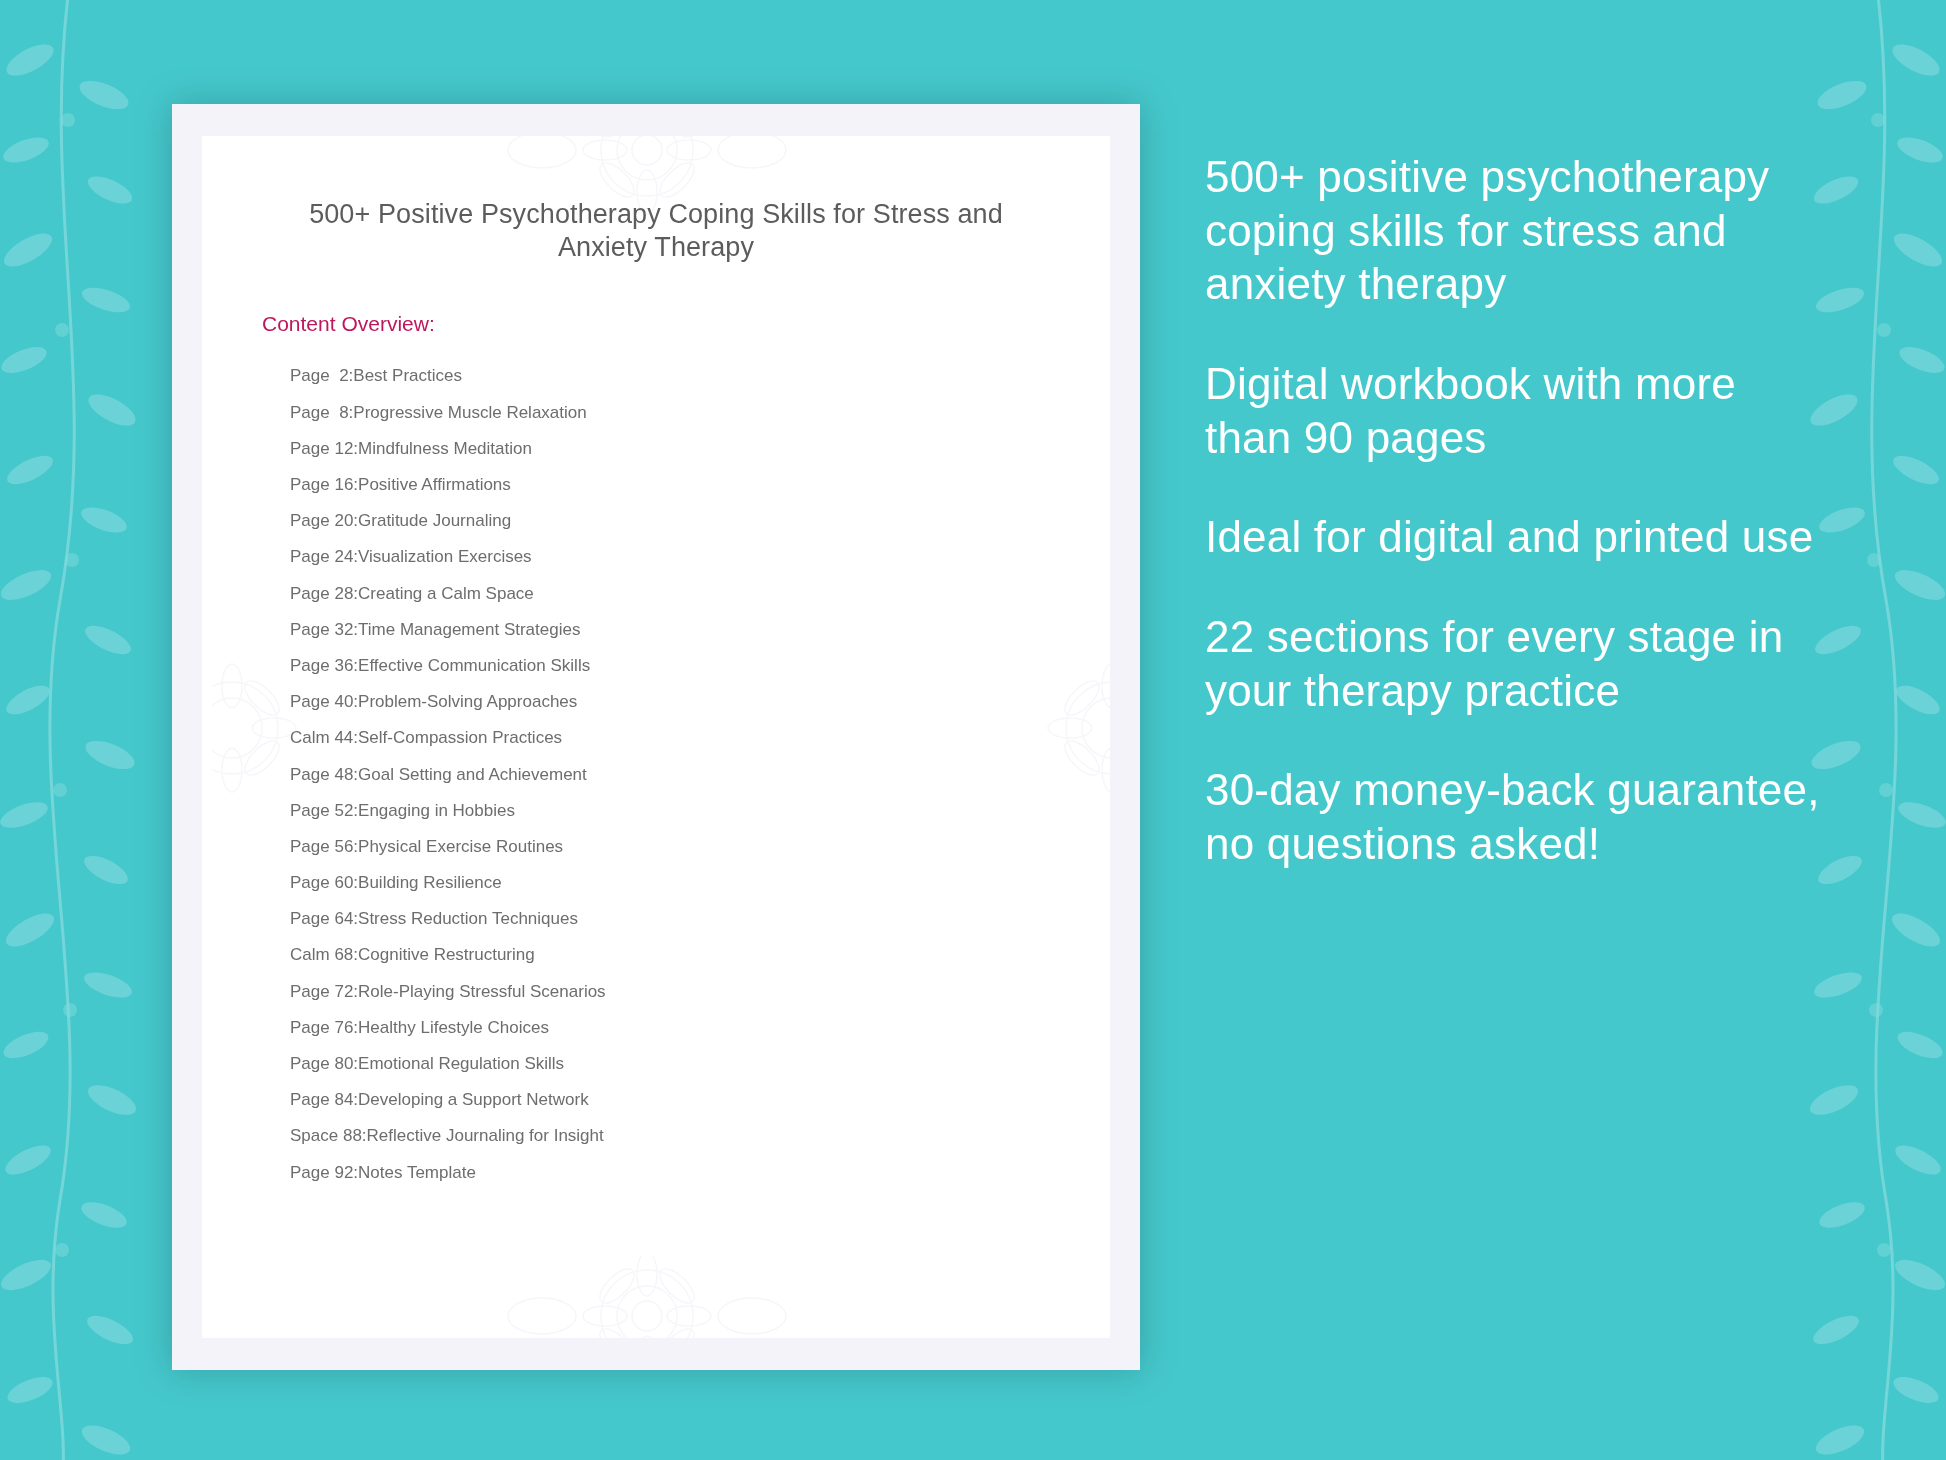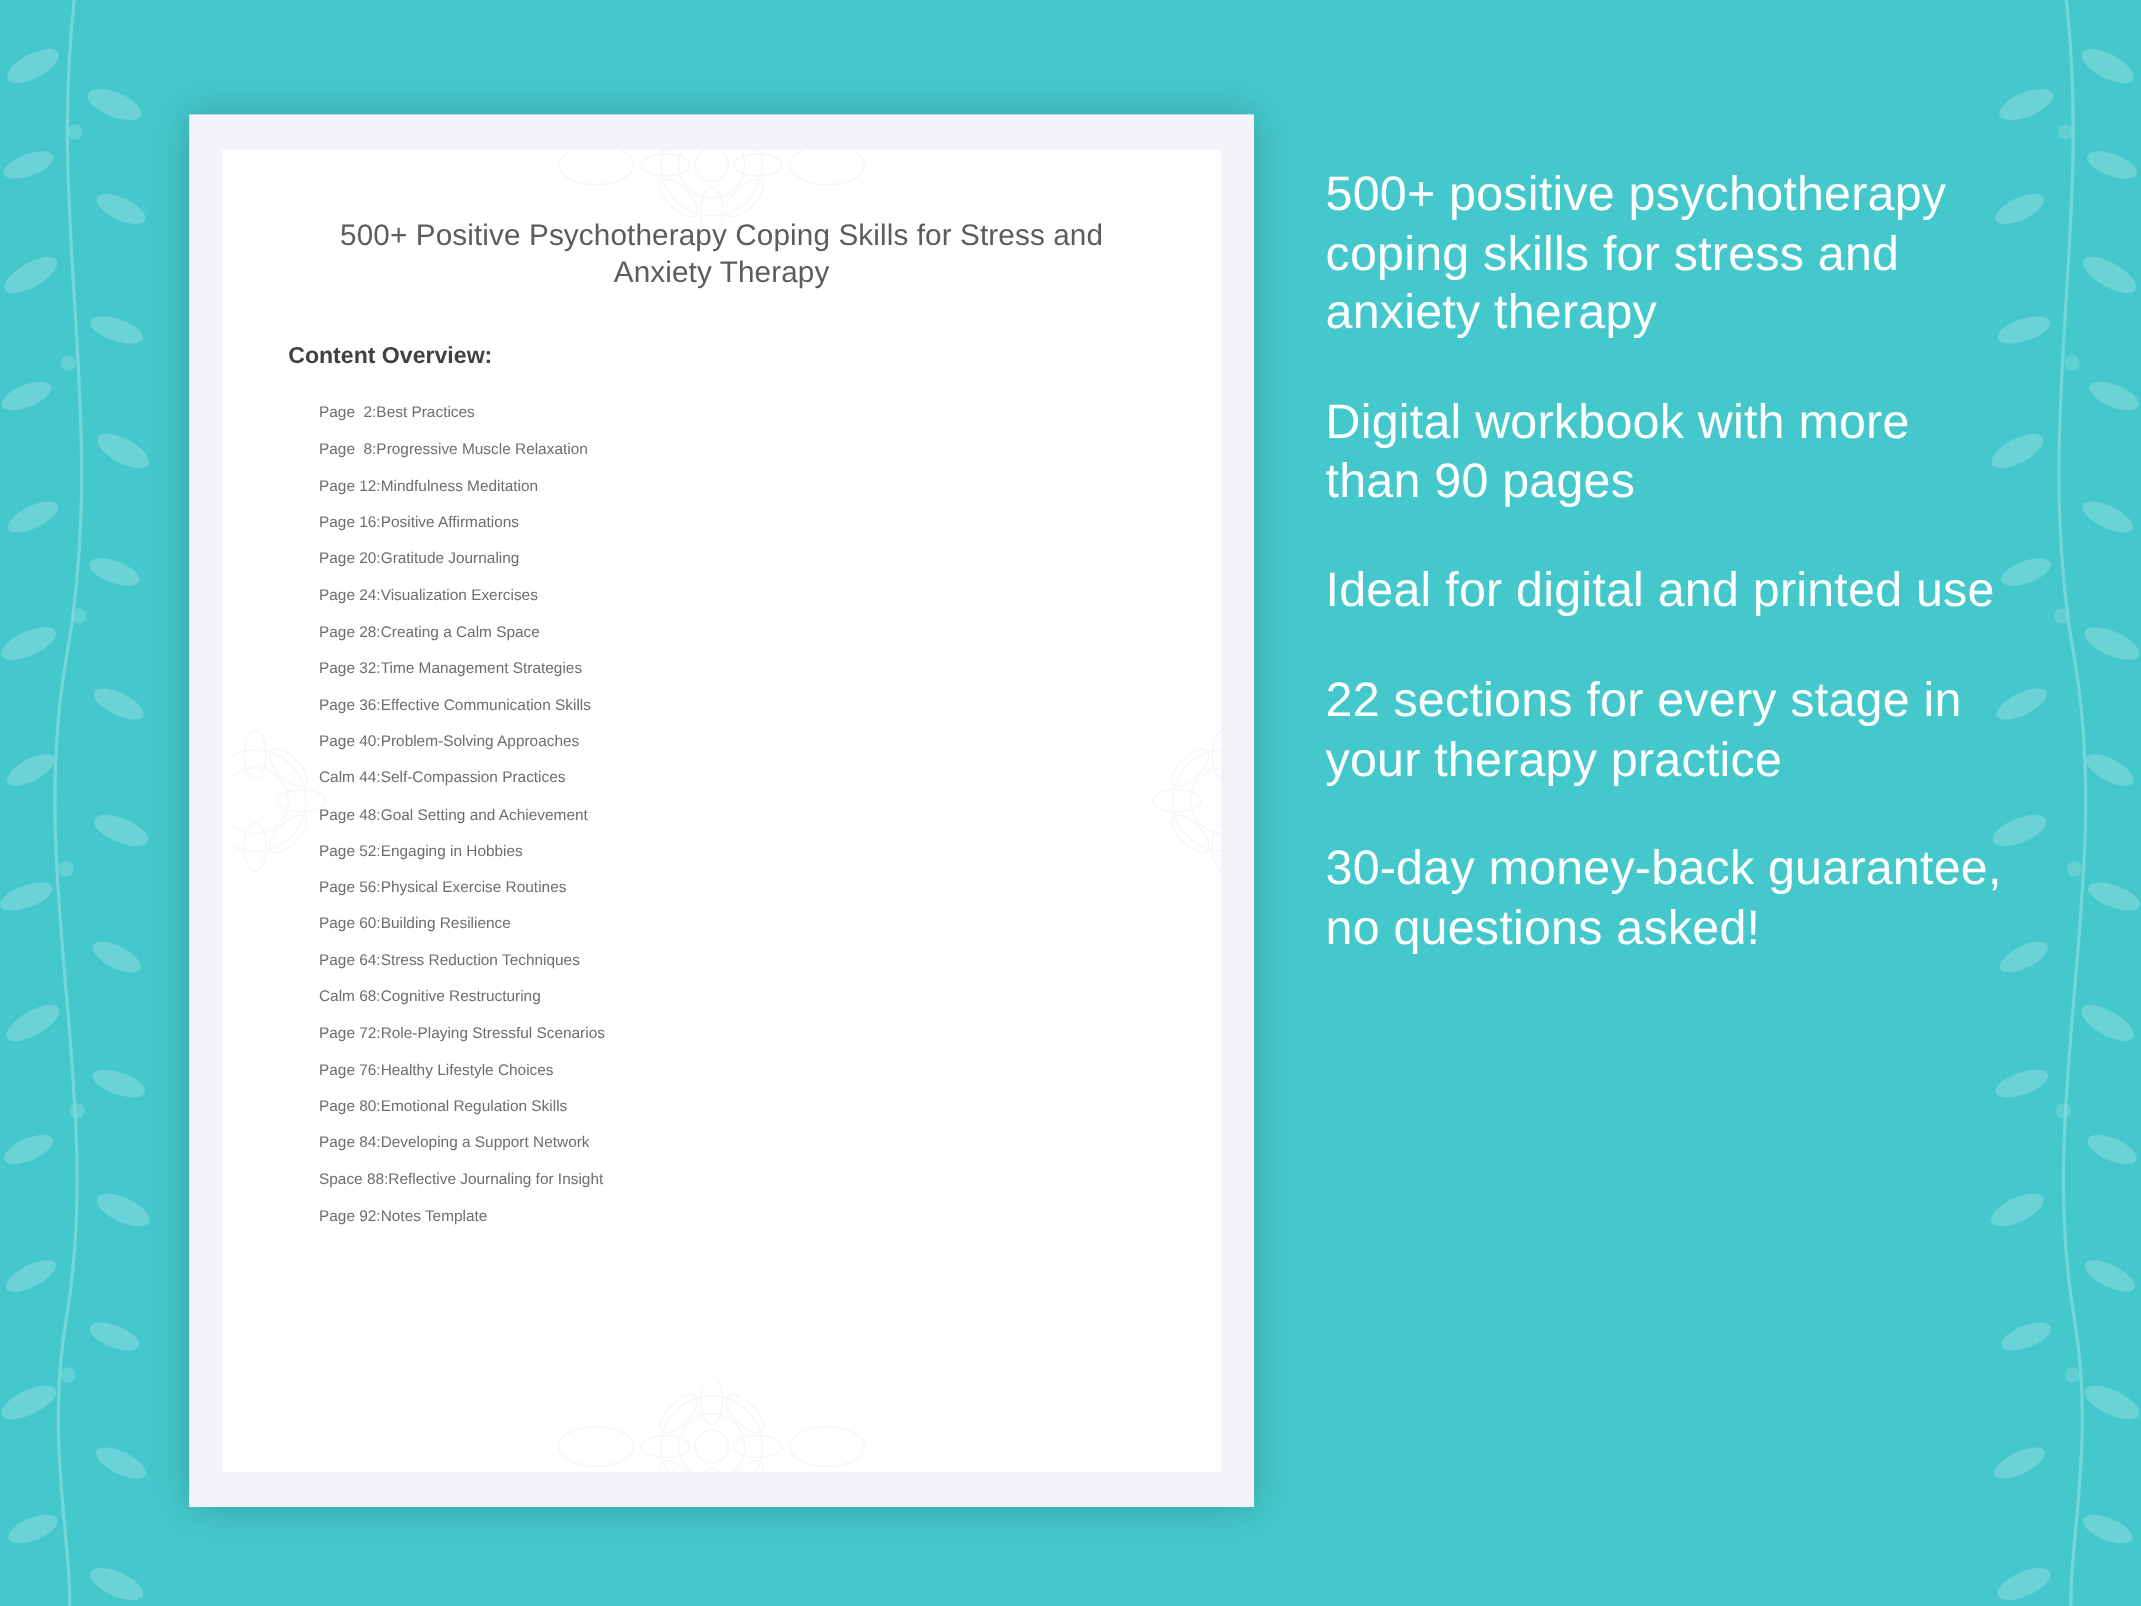--- a/index.html
+++ b/index.html
@@ -82,35 +82,35 @@
     color: #5c5c5c;
     font-size: 27px;
     line-height: 1.22;
     font-weight: 400;
     letter-spacing: 0.1px;
     margin: 20px 26px 0 26px;
   }
 
   #overview-label {
     margin: 48px 0 0 2px;
-    color: #404040;
+    color: #be185d;
     font-size: 21px;
-    font-weight: 700;
+    font-weight: 400;
   }
 
   #toc {
     margin: 22px 0 0 30px;
     list-style: none;
     padding: 0;
   }
   #toc li {
     display: flex;
     align-items: baseline;
     color: #6d6d6d;
-    font-size: 14px;
+    font-size: 17px;
     line-height: 1;
     padding: 9.6px 0;
   }
   #toc .pg {
     white-space: pre;
     font-variant-numeric: tabular-nums;
   }
   #toc .ttl {
   }
 

